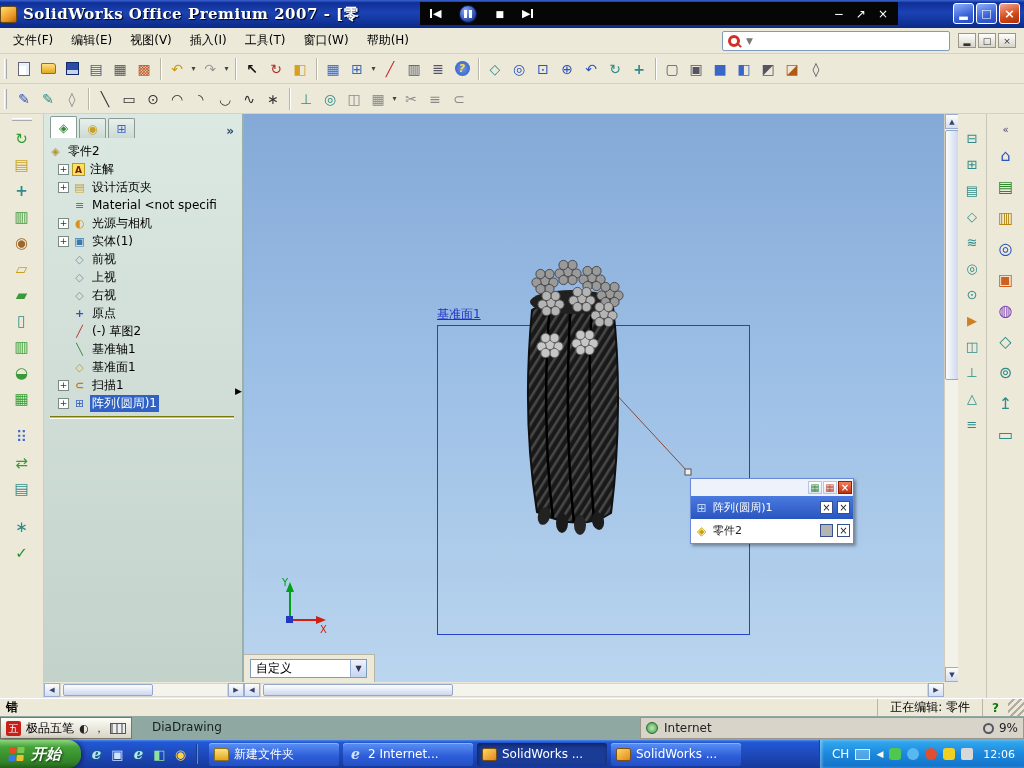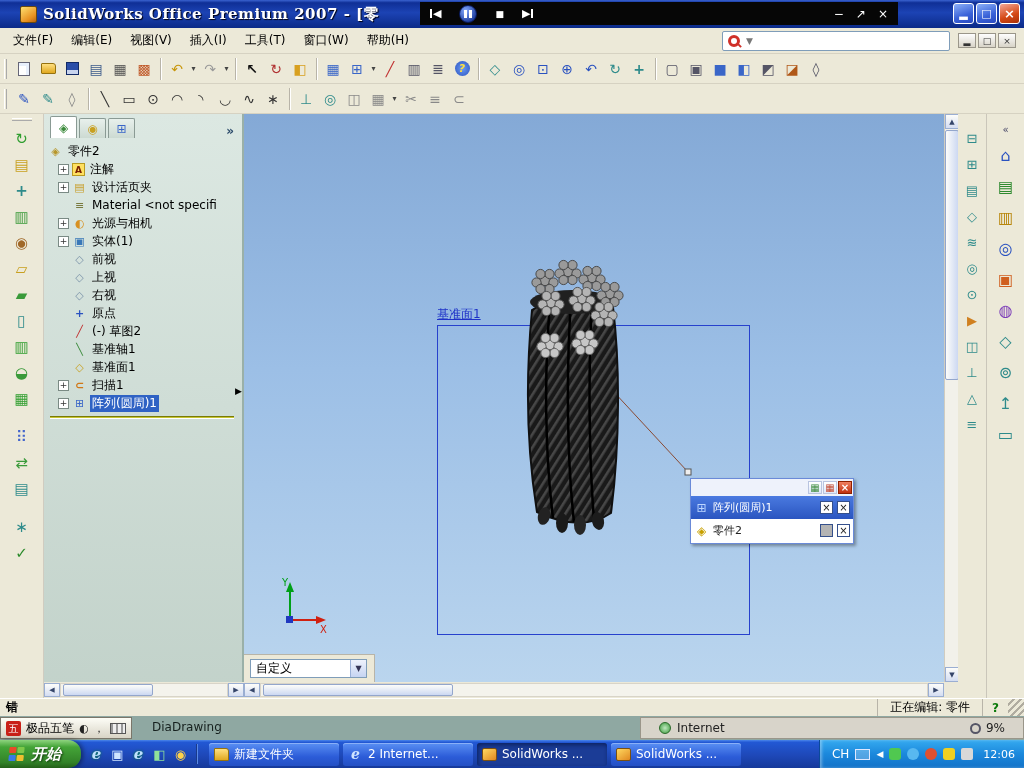--- a/index.html
+++ b/index.html
@@ -3,21 +3,21 @@
 <meta charset="utf-8">
 <style>
 *{margin:0;padding:0;box-sizing:border-box}
 html,body{width:1024px;height:768px}
 body{font-family:"DejaVu Sans","Liberation Sans",sans-serif;font-size:12px;color:#000}
 .screen{position:relative;width:1024px;height:768px;background:#ece9d8;overflow:hidden}
 
 
 .titlebar{position:absolute;top:0;left:0;width:1024px;height:28px;
  background:linear-gradient(180deg,#3a63d0 0%,#0f2f96 10%,#1c43b4 45%,#0b2a88 100%);
- display:flex;align-items:center;padding:0 20px;color:#fff}
+ display:flex;align-items:center;padding:0 0;color:#fff}
 .app-icon{width:17px;height:17px;border:1px solid #6a4a10;border-radius:2px;
  background:linear-gradient(145deg,#ffe070,#e89020 70%,#b86410)}
 .title-text{margin-left:6px;font-family:"DejaVu Serif","Liberation Serif",serif;
  font-weight:bold;font-size:15px;letter-spacing:.5px;white-space:nowrap;text-shadow:1px 1px 1px #001}
 .media{position:absolute;left:420px;top:2px;width:478px;height:23px;background:#060606;
  display:flex;align-items:center;justify-content:space-between;padding:0 10px;color:#fff;z-index:5}
 .m-left{display:flex;align-items:center;gap:18px;font-size:11px}
 .m-right{display:flex;align-items:center;gap:12px;font-size:12px}
 .m-btn{cursor:default;display:inline-flex;align-items:center}
 .m-btn .bar{display:inline-block;width:2px;height:9px;background:#fff}
@@ -157,21 +157,21 @@
 .desk{position:absolute;top:716px;left:0;width:1024px;height:24px;background:#8fa8a2}
 .ime{position:absolute;left:0;top:1px;height:22px;background:linear-gradient(#fdfdf6,#d8d4c6);
  border:1px solid #7a766a;display:flex;align-items:center;gap:5px;padding:0 5px}
 .ime-logo{width:15px;height:15px;background:#c82018;color:#fff;font-size:10px;line-height:15px;
  text-align:center;border-radius:2px}
 .ime-ic{font-size:11px;color:#222}
 .ime-kbd{width:16px;height:11px;border:1px solid #555;background:#eee;
  background-image:repeating-linear-gradient(90deg,#999 0 2px,transparent 2px 5px)}
 .desk-text{position:absolute;left:152px;top:4px;color:#16201e;font-size:12px}
 .desk-right{position:absolute;right:0;top:1px;width:384px;height:22px;background:#d8d4ca;
- border:1px solid #9a968a;display:flex;align-items:center;padding:0 18px;gap:6px;color:#222}
+ border:1px solid #9a968a;display:flex;align-items:center;padding:0 5px;gap:6px;color:#222}
 .globe{width:12px;height:12px;border-radius:50%;border:1px solid #2a6a2a;
  background:radial-gradient(#bfe8bf,#3a9a3a)}
 .desk-zoom{margin-left:auto;display:flex;align-items:center;gap:5px}
 .zoom-ic{width:11px;height:11px;border-radius:50%;border:2px solid #556}
 
 
 .taskbar{position:absolute;top:740px;left:0;width:1024px;height:28px;
  background:linear-gradient(180deg,#4a86ec 0%,#2258d4 8%,#1e48b8 55%,#16399a 100%);
  display:flex;align-items:center}
 .start{height:28px;padding:0 20px 0 9px;border-radius:0 13px 13px 0;flex:none;

